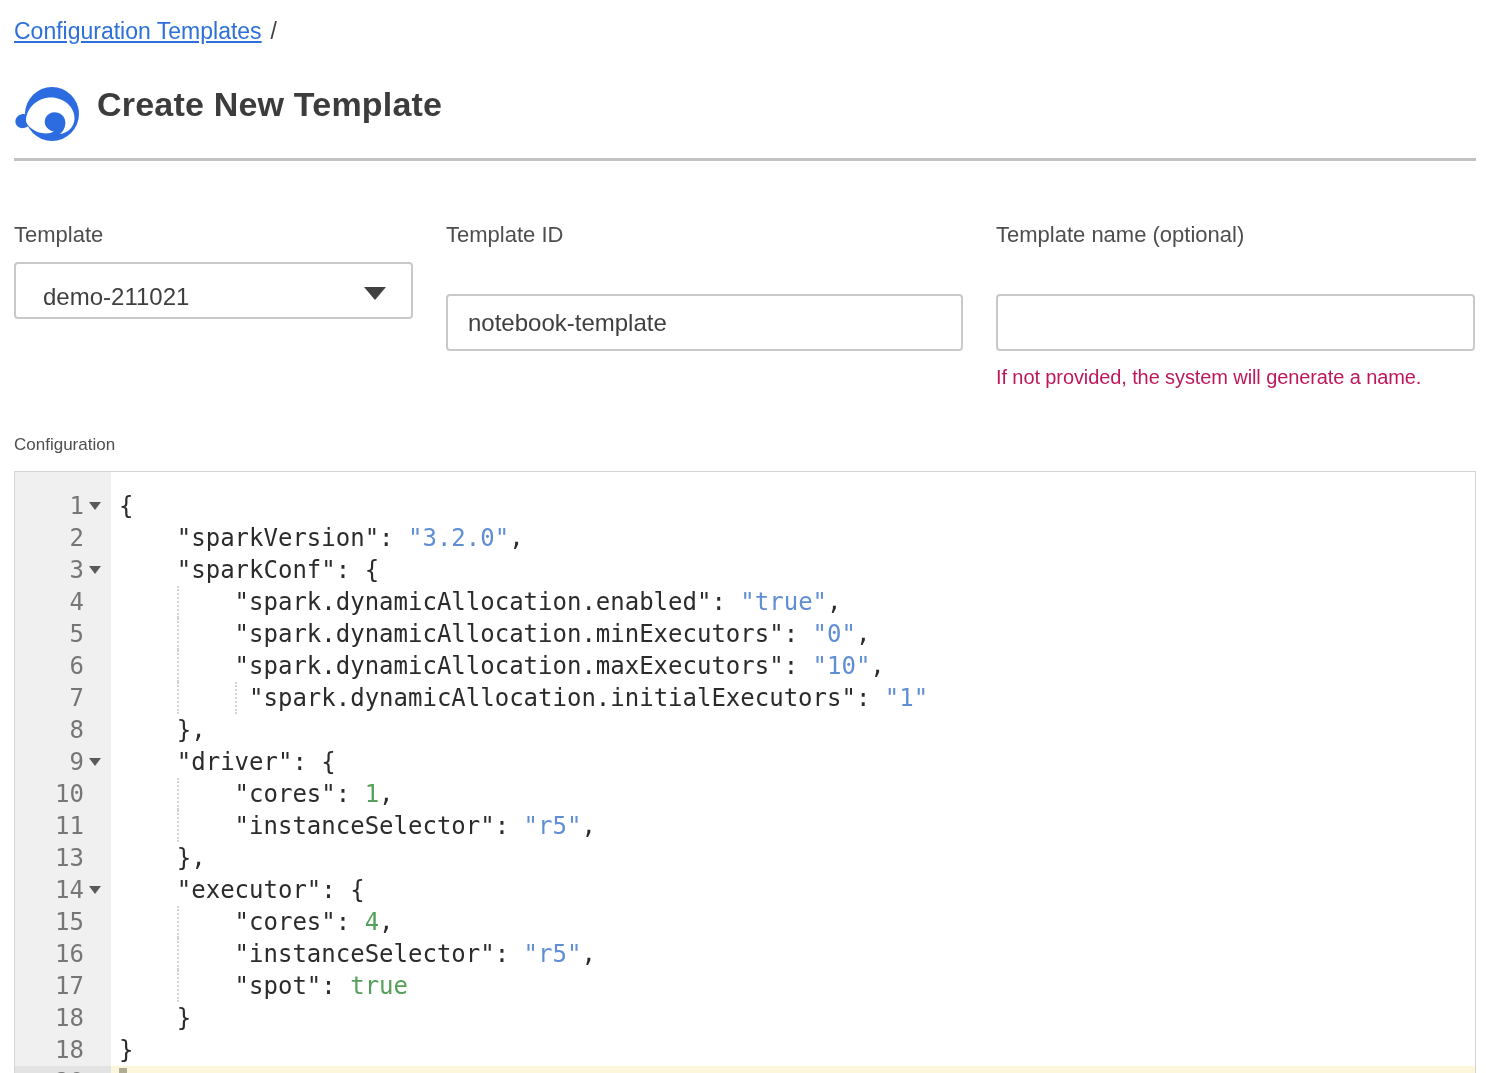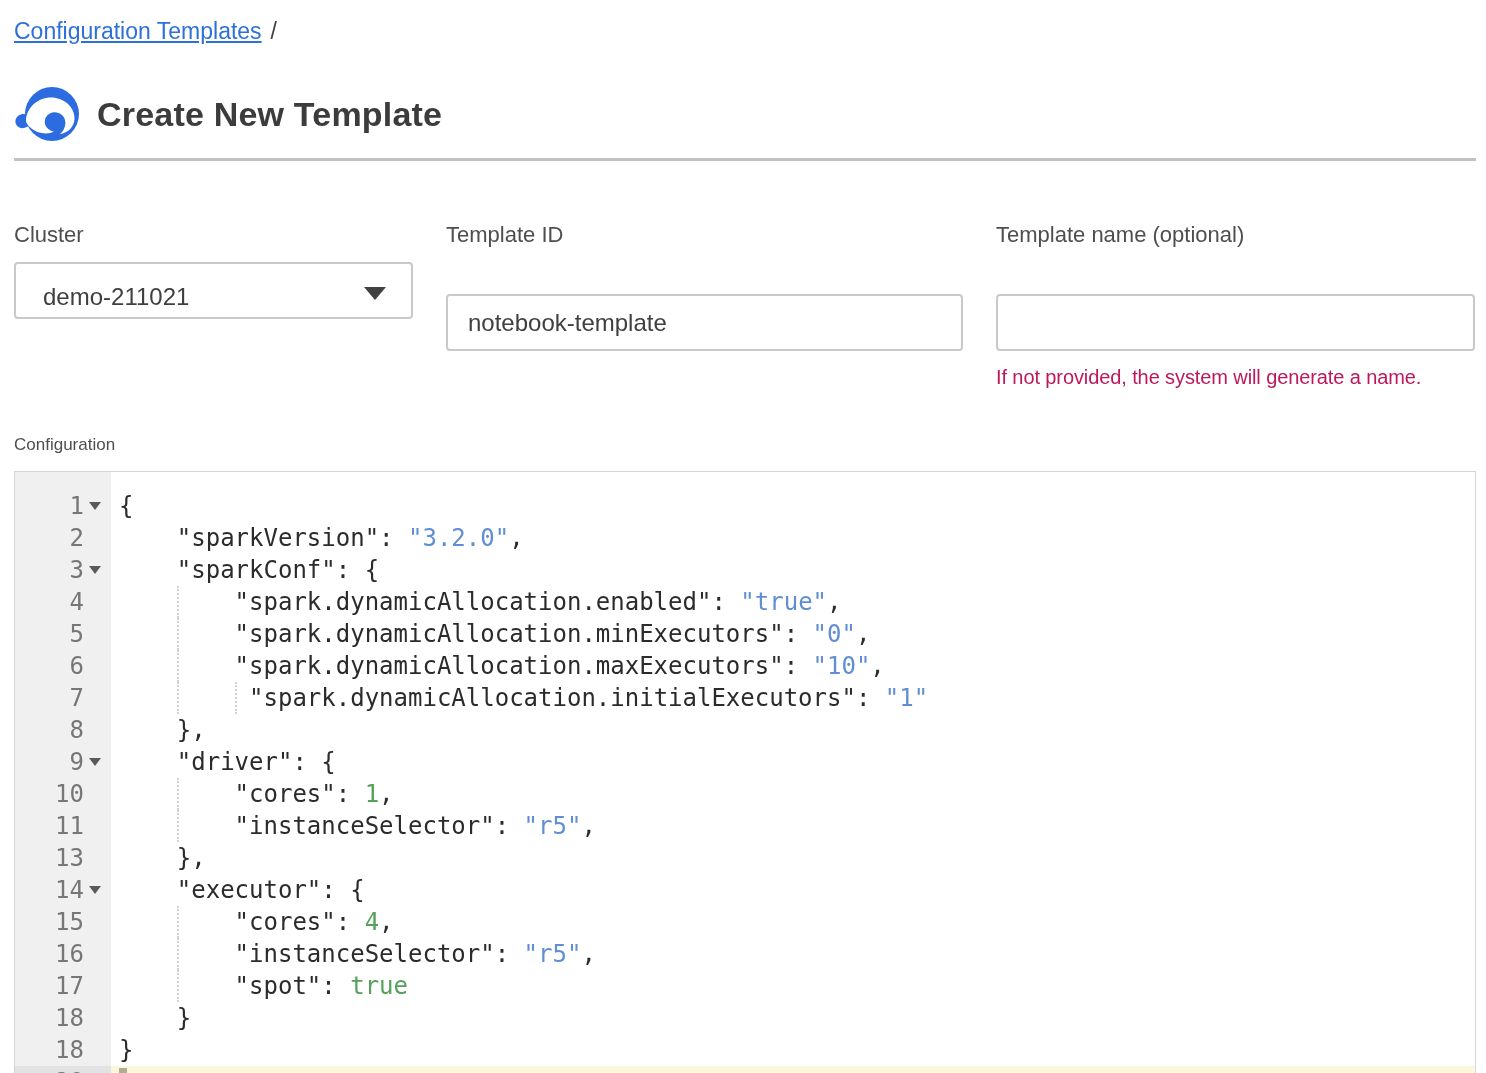--- a/index.html
+++ b/index.html
@@ -19,21 +19,21 @@
   html,body{width:1486px;height:1073px;overflow:hidden;background:#fff;}
   body{font-family:"Liberation Sans","DejaVu Sans",sans-serif;color:#3f3f3f;}
   .content{padding:16px 10px 0 14px;}
 
   
   .breadcrumb{font-size:23px;line-height:30px;}
   .breadcrumb a{color:var(--link-blue);text-decoration:underline;cursor:pointer;}
   .breadcrumb .sep{color:#3f3f3f;margin-left:9px;}
 
   
-  .header{margin-top:39px;display:flex;align-items:center;gap:17px;}
+  .header{margin-top:39px;display:flex;align-items:flex-start;gap:17px;}
   .header h1{font-size:34px;font-weight:700;color:#3c3c3c;letter-spacing:.2px;}
   .logo{flex:none;display:block;}
 
   .divider{margin-top:15px;height:3px;background:var(--divider-gray);}
 
   
   .form-row{margin-top:61px;display:flex;gap:33px;}
   .col1{width:399px;}
   .col2{width:517px;}
   .col3{width:479px;}
@@ -84,21 +84,21 @@
       <path fill="#ffffff" d="M12,36 C12,21 27,10 42,13 C54,15.5 61,25 60.5,34 C60,42 54,48 46,49 C52,44 53.5,35 48,30 C43,25.5 34.5,26.5 31.5,33 C29,39 33,45.5 40,46.5 C34,50 23,48.5 17.5,43.5 C14,40.5 12.3,38.5 12,36 Z"></path>
       <circle cx="40.5" cy="36.5" r="6.5" fill="var(--accent-blue)"></circle>
     </svg>
     <h1>Create New Template</h1>
   </div>
 
   <div class="divider"></div>
 
   <div class="form-row">
     <div class="col1">
-      <div class="field-label">Cluster</div>
+      <div class="field-label">Template</div>
       <div class="field select">
         <span>demo-211021</span>
         <span class="caret"></span>
       </div>
     </div>
     <div class="col2">
       <div class="field-label">Template ID</div>
       <input class="field" type="text" value="notebook-template" style="">
     </div>
     <div class="col3">

